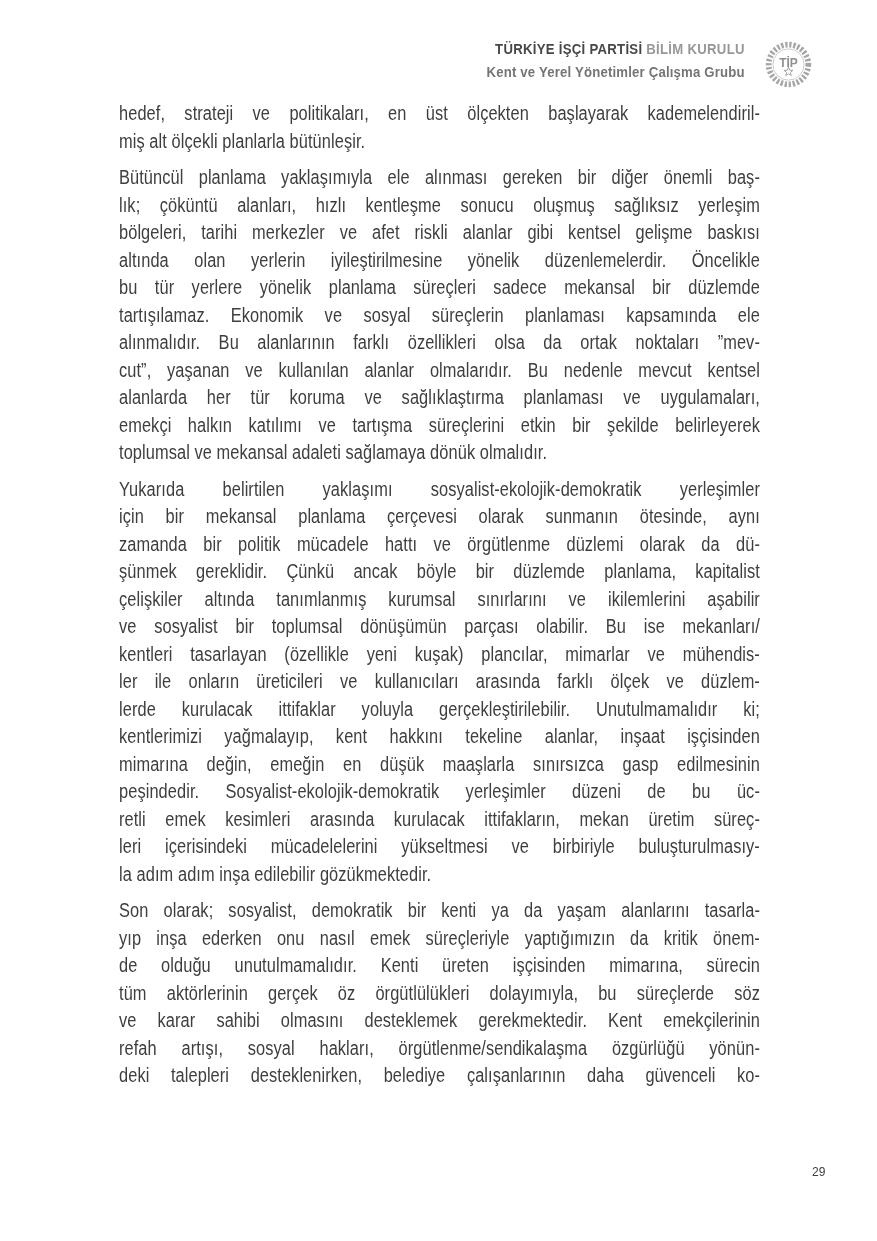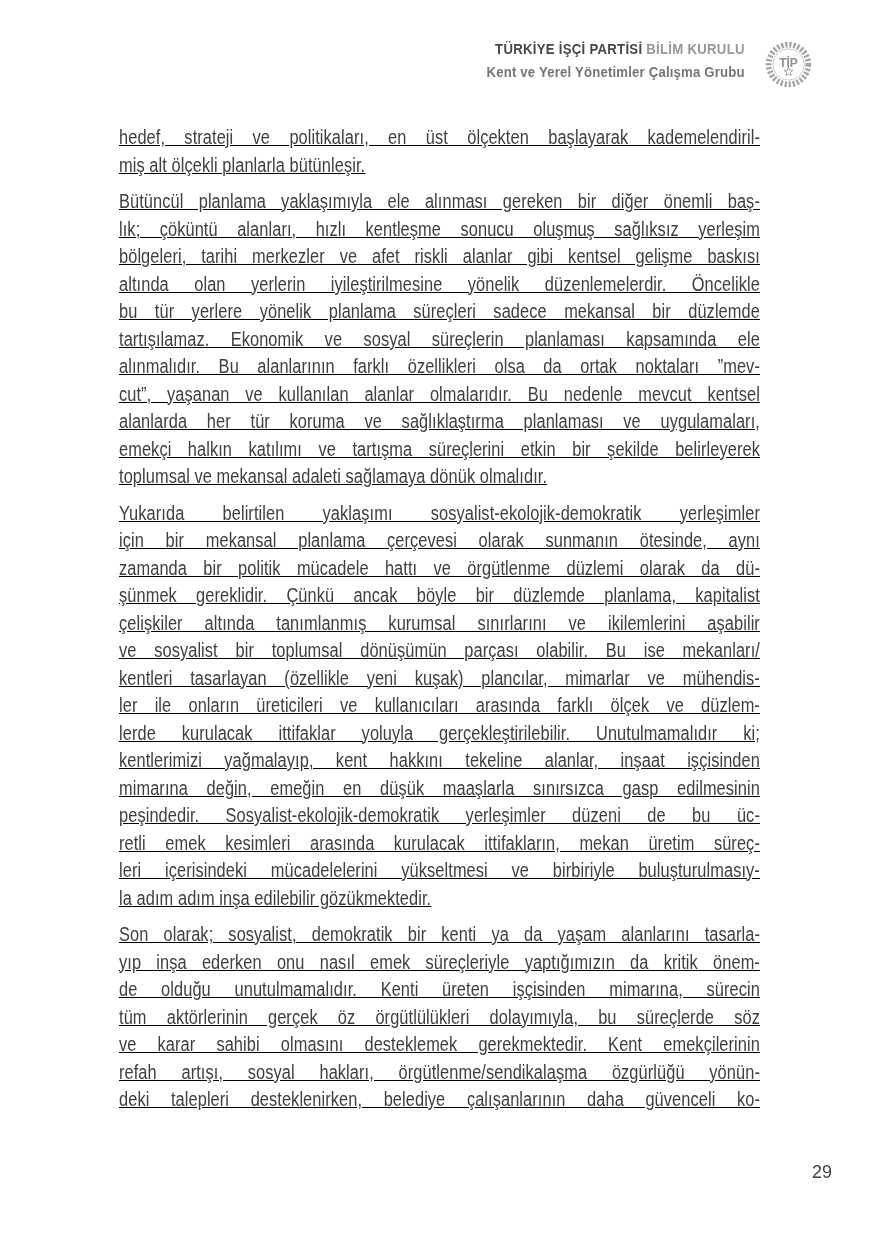--- a/index.html
+++ b/index.html
@@ -43,24 +43,23 @@
     position: absolute;
     top: 40px;
     left: 764px;
     width: 49px;
     height: 49px;
   }
 
   
   .body-text {
     position: absolute;
-    top: 124px;
+    top: 100px;
     left: 119px;
     width: 641px;
-    text-decoration: underline;
   }
   .condense {
     width: 763px;
     transform: scaleX(0.84);
     transform-origin: 0 0;
   }
   .para { margin: 0 0 9px 0; }
   .para:last-child { margin-bottom: 0; }
   .line {
     font-size: 19.5px;
@@ -74,21 +73,21 @@
   .line.lastline {
     -moz-text-align-last: left;
     text-align-last: left;
   }
 
   
   .page-num {
     position: absolute;
     top: 1161px;
     left: 812px;
-    font-size: 18px;
+    font-size: 12px;
     line-height: 22px;
     color: #3e3e3e;
   }
 </style>
 </head>
 <body>
 
 <div class="page">
 
   <div class="header-text">

